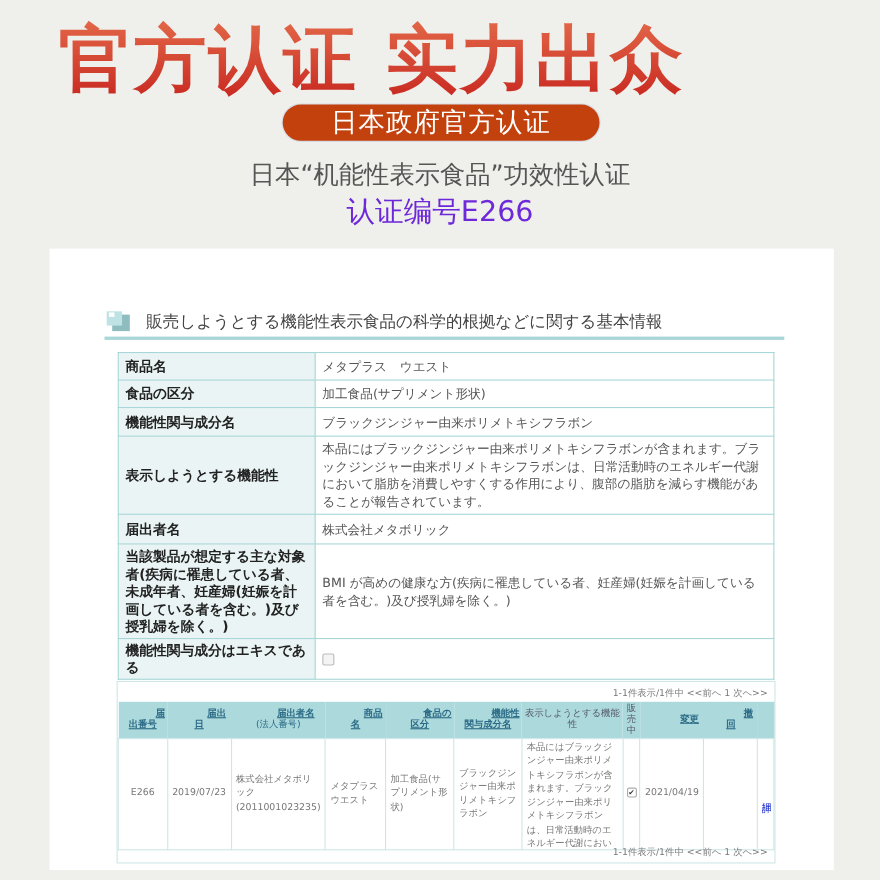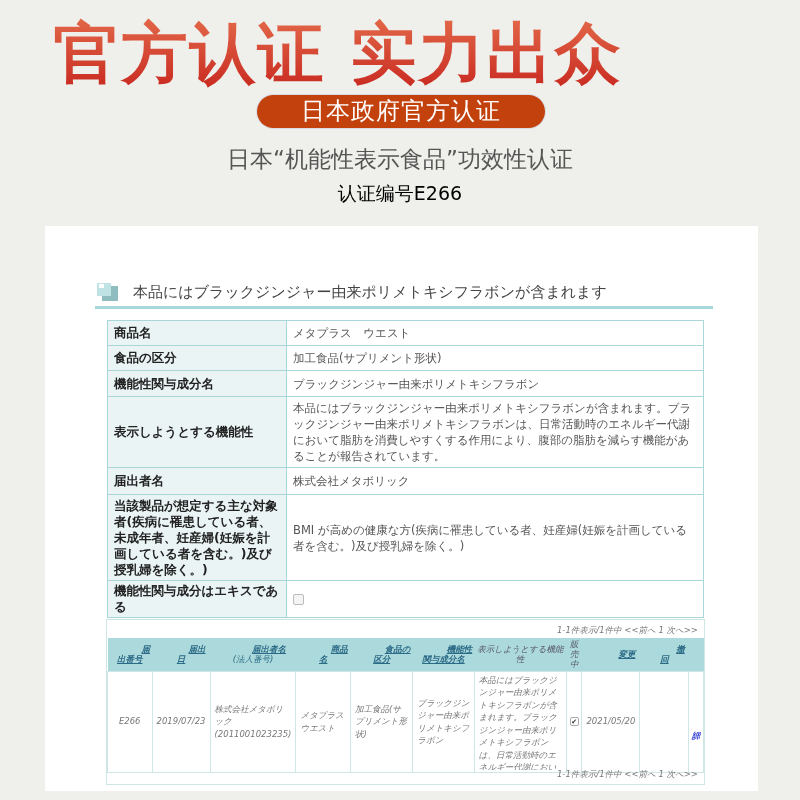--- a/index.html
+++ b/index.html
@@ -12,21 +12,21 @@
   .headline .grad { background: linear-gradient(180deg, #e36a4a 0%, #c8271f 100%);
     -webkit-background-clip: text; background-clip: text; color: transparent; }
 
   .badge { position: absolute; left: 257px; top: 95px; width: 288px; height: 33px;
     background: #c2410c; border-radius: 17px; color: #fff; text-align: center;
     font-size: 24px; line-height: 33px; letter-spacing: 1px; box-shadow: 0 0 0 1px #d9dbe4; }
 
   .sub1 { position: absolute; left: 0; top: 144px; width: 800px; text-align: center;
     font-size: 23px; color: #555; line-height: 30px; }
   .sub2 { position: absolute; left: 0; top: 178px; width: 800px; text-align: center;
-    font-size: 19px; color: #000000; line-height: 30px; }
+    font-size: 26px; color: #6d28d9; line-height: 30px; }
 
   .panel { position: absolute; left: 45px; top: 226px; width: 713px; height: 565px; background: #fff; }
 
   .sec-title { position: absolute; left: 95px; top: 281px; width: 618px; height: 28px;
     border-bottom: 3px solid #a9d6d8; }
   .sec-icon { position: absolute; left: 2px; top: 2px; width: 22px; height: 18px; }
   .sec-icon .b1 { position: absolute; left: 5px; top: 3px; width: 16px; height: 15px; background: #8fbcbe; }
   .sec-icon .b2 { position: absolute; left: 0; top: 0; width: 14px; height: 13px; background: #bfe3e5; }
   .sec-icon .b3 { position: absolute; left: 2px; top: 1px; width: 5px; height: 4px; background: #fff; }
   .sec-text { position: absolute; left: 38px; top: 0; font-size: 15px; color: #444; line-height: 22px; white-space: nowrap; }
@@ -40,21 +40,21 @@
   table.info tr.r1 td { height: 25px; }
   table.info tr.r2 td { height: 25px; }
   table.info tr.r3 td { height: 26px; }
   table.info tr.r4 td { height: 71px; }
   table.info tr.r5 td { height: 27px; }
   table.info tr.r6 td { height: 86px; }
   table.info tr.r7 td { height: 26px; }
   .cb { display: inline-block; width: 11px; height: 11px; border: 1px solid #bbb; border-radius: 2px; background: #f4f4f4; vertical-align: middle; }
 
   .list-wrap { position: absolute; left: 106px; top: 619px; width: 599px; height: 166px;
-    border: 1px solid #cfe6e7; font-style: italic; }
+    border: 1px solid #cfe6e7; }
   .pager { position: absolute; right: 6px; font-size: 8.5px; color: #777; white-space: nowrap; }
   .pager.top { top: 5px; }
   .pager.bot { bottom: 3px; }
   table.list { position: absolute; left: 0; top: 18px; width: 597px; border-collapse: collapse; font-size: 8.5px; }
   table.list th { background: #acdadc; height: 33px; font-weight: normal; color: #2b6a86;
     text-align: center; line-height: 10px; padding: 0 2px; }
   table.list th a { color: #2b6a86; text-decoration: underline; font-weight: bold; margin-left: 32px; }
   table.list th.plain { color: #556; }
   table.list td { border: 1px solid #cfe6e7; height: 100px; color: #777; font-size: 8.5px;
     line-height: 12.5px; padding: 2px 4px; vertical-align: middle; }
@@ -71,21 +71,21 @@
 <div class="sub2">认证编号E266</div>
 
 <div class="panel"></div>
 
 <div class="sec-title">
   <span class="sec-icon">
     <span class="b1"></span>
       <span class="b2"></span>
       <span class="b3"></span>
   </span>
-  <span class="sec-text">本品にはブラックジンジャー由来ポリメトキシフラボンが含まれます</span>
+  <span class="sec-text">販売しようとする機能性表示食品の科学的根拠などに関する基本情報</span>
 </div>
 
 <table class="info">
   <tbody>
       <tr class="r1">
     <td class="lbl">商品名</td>
     <td class="val">メタプラス　ウエスト</td>
   </tr>
   <tr class="r2">
     <td class="lbl">食品の区分</td>
@@ -150,20 +150,20 @@
       <td class="c">E266</td>
       <td class="c">2019/07/23</td>
       <td><span>株式会社メタボリック</span><br><span>(2011001023235)</span></td>
       <td>メタプラス　ウエスト</td>
       <td>加工食品(サプリメント形状)</td>
       <td>ブラックジンジャー由来ポリメトキシフラボン</td>
       <td>
             <div style="height:96px;overflow:hidden;">本品にはブラックジンジャー由来ポリメトキシフラボンが含まれます。ブラックジンジャー由来ポリメトキシフラボンは、日常活動時のエネルギー代謝において脂肪を消費しやすくする作用により、腹部の脂肪を減らす機能があることが報告されています。</div>
           </td>
       <td class="c" style="padding:0;"><span class="cb2">✔</span></td>
-      <td class="c">2021/05/20</td>
+      <td class="c">2021/04/19</td>
       <td class="c"></td>
       <td class="c" style="padding:0;"><a style="writing-mode:vertical-rl;">詳細</a></td>
     </tr>
   </tbody>
     </table>
   <div class="pager bot">1-1件表示/1件中 &lt;&lt;前へ 1 次へ&gt;&gt;</div>
 </div>
 
 </body></html>

